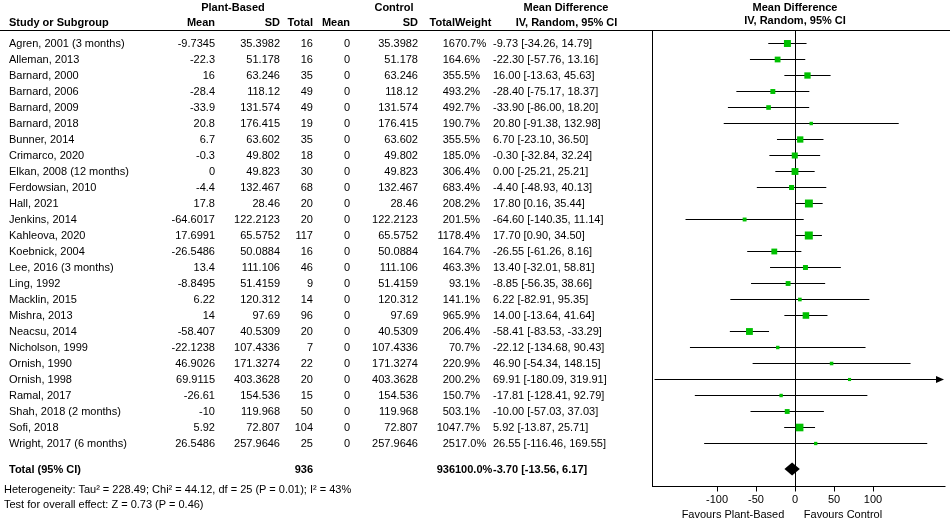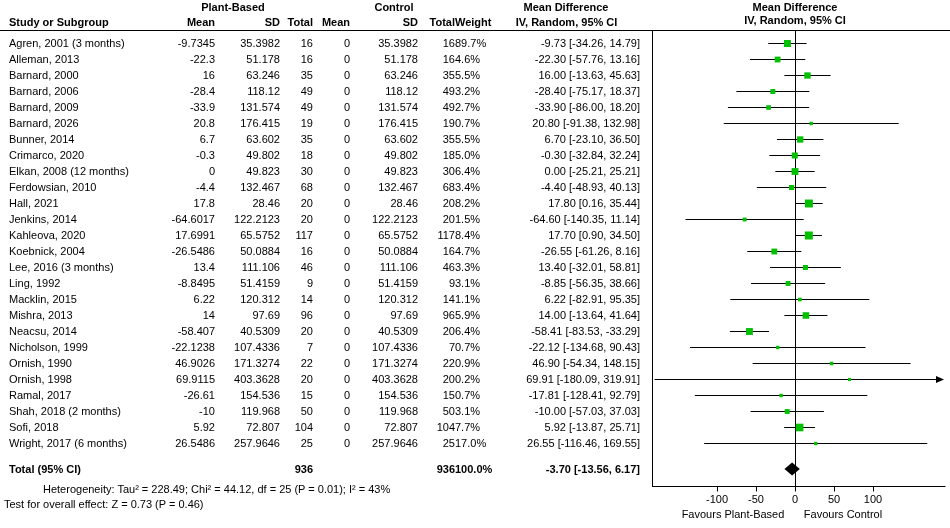--- a/index.html
+++ b/index.html
@@ -11,21 +11,21 @@
   .row{display:flex;height:16px;line-height:16px;white-space:nowrap;}
   .cell{box-sizing:border-box;overflow:hidden;}
   .c-study{width:154px;padding-left:9px;text-align:left;}
   .c-m1{width:61px;text-align:right;}
   .c-sd1{width:65px;text-align:right;}
   .c-t1{width:33px;text-align:right;}
   .c-m2{width:37px;text-align:right;}
   .c-sd2{width:68px;text-align:right;}
   .c-t2{width:37px;text-align:right;}
   .c-w{width:38px;}
-  .c-ci{width:147px;text-align:right;}
+  .c-ci{width:147px;text-align:left;}
   .c-ci-hdr{text-align:center;}
   #rows{position:absolute;left:0;top:35px;width:640px;}
   #total-row{position:absolute;left:0;top:461px;width:640px;font-weight:bold;}
   .foot{position:absolute;left:4px;white-space:nowrap;}
   .ctr{text-align:center;}
   svg text{font-family:"Liberation Sans",sans-serif;font-size:11px;fill:#000;}
 </style>
 </head>
 <body>
 
@@ -53,21 +53,21 @@
 
   <div id="rows">
       <div class="row">
         <div class="cell c-study">Agren, 2001 (3 months)</div>
         <div class="cell c-m1">-9.7345</div>
         <div class="cell c-sd1">35.3982</div>
         <div class="cell c-t1">16</div>
         <div class="cell c-m2">0</div>
         <div class="cell c-sd2">35.3982</div>
         <div class="cell c-t2">16</div>
-        <div class="cell c-w">89.7%</div>
+        <div class="cell c-w">70.7%</div>
         <div class="cell c-ci">-9.73 [-34.26, 14.79]</div>
       </div>
       <div class="row">
         <div class="cell c-study">Alleman, 2013</div>
         <div class="cell c-m1">-22.3</div>
         <div class="cell c-sd1">51.178</div>
         <div class="cell c-t1">16</div>
         <div class="cell c-m2">0</div>
         <div class="cell c-sd2">51.178</div>
         <div class="cell c-t2">16</div>
@@ -101,21 +101,21 @@
         <div class="cell c-m1">-33.9</div>
         <div class="cell c-sd1">131.574</div>
         <div class="cell c-t1">49</div>
         <div class="cell c-m2">0</div>
         <div class="cell c-sd2">131.574</div>
         <div class="cell c-t2">49</div>
         <div class="cell c-w">2.7%</div>
         <div class="cell c-ci">-33.90 [-86.00, 18.20]</div>
       </div>
       <div class="row">
-        <div class="cell c-study">Barnard, 2026</div>
+        <div class="cell c-study">Barnard, 2018</div>
         <div class="cell c-m1">20.8</div>
         <div class="cell c-sd1">176.415</div>
         <div class="cell c-t1">19</div>
         <div class="cell c-m2">0</div>
         <div class="cell c-sd2">176.415</div>
         <div class="cell c-t2">19</div>
         <div class="cell c-w">0.7%</div>
         <div class="cell c-ci">20.80 [-91.38, 132.98]</div>
       </div>
       <div class="row">
@@ -345,21 +345,21 @@
     <div class="cell c-m1"></div>
     <div class="cell c-sd1"></div>
     <div class="cell c-t1">936</div>
     <div class="cell c-m2"></div>
     <div class="cell c-sd2"></div>
     <div class="cell c-t2">936</div>
     <div class="cell c-w">100.0%</div>
     <div class="cell c-ci">-3.70 [-13.56, 6.17]</div>
   </div>
 
-  <div class="foot" style="top:483px;margin-left:39px;">Heterogeneity: Tau² = 228.49; Chi² = 44.12, df = 25 (P = 0.01); I² = 43%</div>
+  <div class="foot" style="top:483px;">Heterogeneity: Tau² = 228.49; Chi² = 44.12, df = 25 (P = 0.01); I² = 43%</div>
   <div class="foot" style="top:498px;">Test for overall effect: Z = 0.73 (P = 0.46)</div>
 
   <svg id="plot-svg" class="abs" style="left:652px;top:30px;" width="298" height="498" viewBox="0 0 298 498">
       <line x1="0.5" y1="0" x2="0.5" y2="456.5" stroke="#000" stroke-width="1"></line>
       <line x1="143.5" y1="0" x2="143.5" y2="456.5" stroke="#000" stroke-width="1"></line>
       <line x1="116.2772" y1="13.5" x2="154.5362" y2="13.5" stroke="#000" stroke-width="1"></line>
       <rect x="131.9306" y="10.02" width="6.959999999999999" height="6.959999999999999" fill="#00C000"></rect>
       <line x1="97.94720000000001" y1="29.5" x2="153.2648" y2="29.5" stroke="#000" stroke-width="1"></line>
       <rect x="122.726" y="26.62" width="5.76" height="5.76" fill="#00C000"></rect>
       <line x1="132.3686" y1="45.5" x2="178.5914" y2="45.5" stroke="#000" stroke-width="1"></line>

